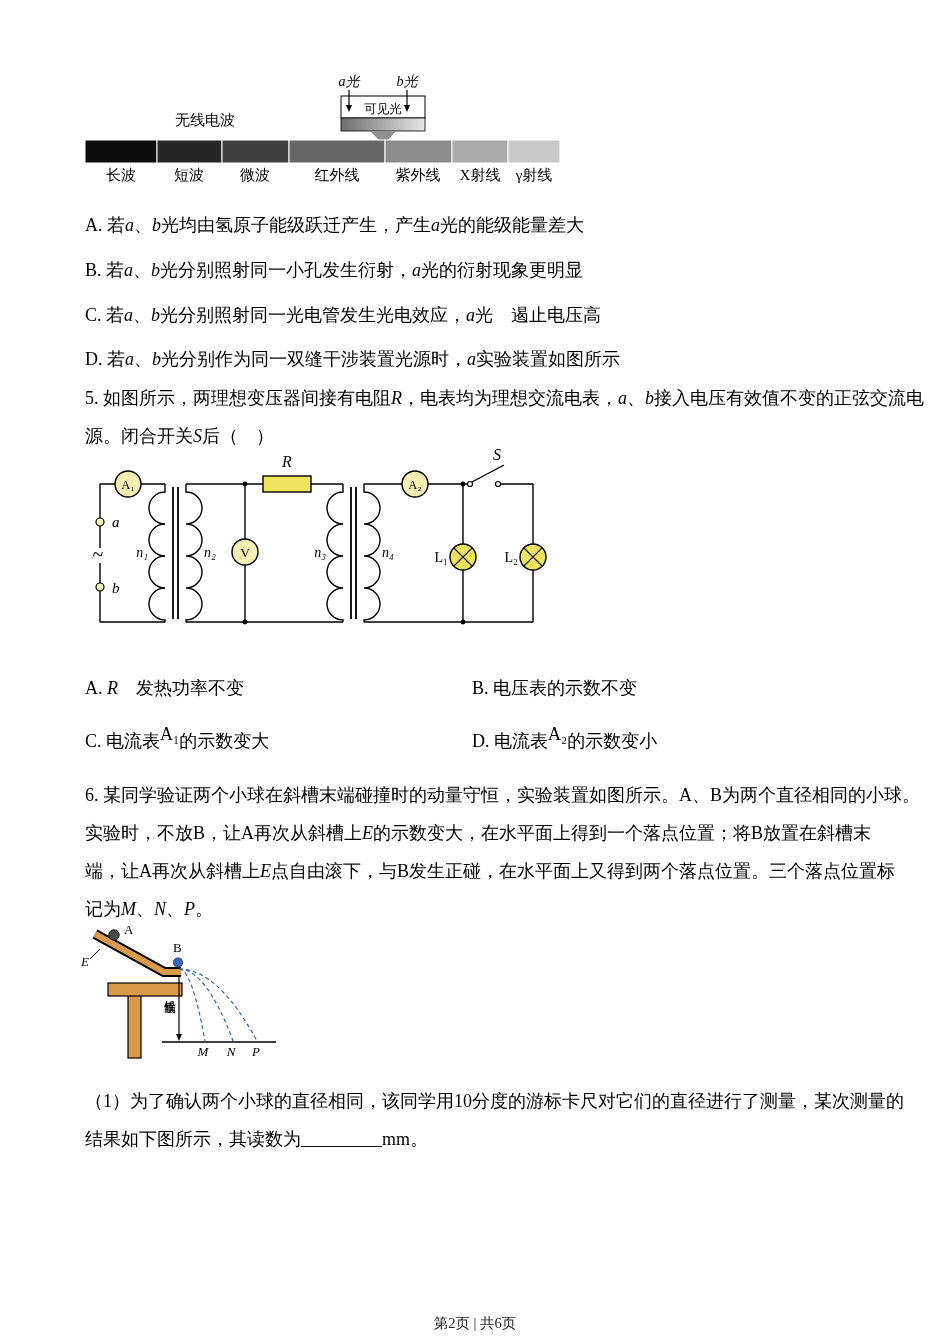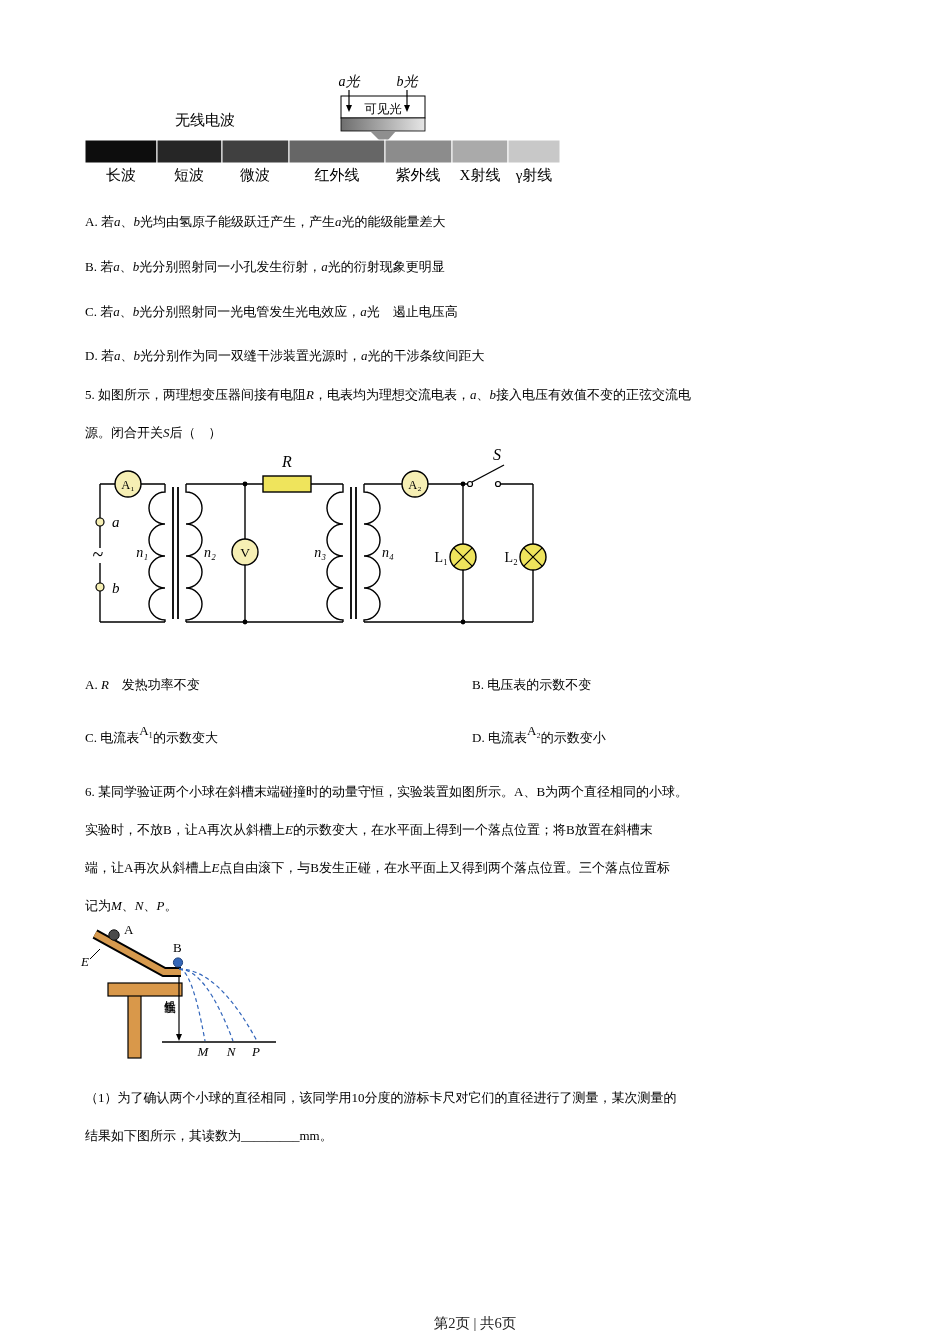--- a/index.html
+++ b/index.html
@@ -1,19 +1,19 @@
 <!DOCTYPE html>
 <html lang="zh"><head>
 <meta charset="utf-8">
 <style>
   * { box-sizing: border-box; }
   html,body { margin:0; padding:0; }
   body { width:950px; height:1344px; background:#ffffff; position:relative; overflow:hidden;
          font-family:"Liberation Serif","DejaVu Serif",serif; color:#000; }
-  .tline { position:absolute; left:85px; white-space:nowrap; font-size:13px; line-height:1.35;text-align:center; }
+  .tline { position:absolute; left:85px; white-space:nowrap; font-size:18px; line-height:1.35;text-align:center; }
   .it { font-style:italic; font-family:"Liberation Serif","DejaVu Serif",serif; }
   .raised { position:relative; top:-7px; display:inline-block; }
   .plumb-label { position:absolute; left:162px; top:991px; writing-mode:vertical-rl;
                  font-size:11.5px; letter-spacing:1px; }
   .footer { position:absolute; left:0; top:1314px; width:950px; text-align:center;
             font-size:14.5px; color:#222;font-family:Liberation Serif, serif; }
   svg { position:absolute; }
   svg text { font-family:"Liberation Serif","DejaVu Serif",serif; }
 </style>
 </head>
@@ -59,21 +59,21 @@
       <text x="252" y="110">红外线</text>
       <text x="333" y="110">紫外线</text>
       <text x="395" y="110">X射线</text>
       <text x="449" y="110">γ射线</text>
     </g>
   </svg>
 
   <div class="tline" style="top:213px"><span>A. 若</span><span class="it">a</span><span>、</span><span class="it">b</span><span>光均由氢原子能级跃迁产生，产生</span><span class="it">a</span><span>光的能级能量差大</span></div>
   <div class="tline" style="top:258px"><span>B. 若</span><span class="it">a</span><span>、</span><span class="it">b</span><span>光分别照射同一小孔发生衍射，</span><span class="it">a</span><span>光的衍射现象更明显</span></div>
   <div class="tline" style="top:303px"><span>C. 若</span><span class="it">a</span><span>、</span><span class="it">b</span><span>光分别照射同一光电管发生光电效应，</span><span class="it">a</span><span>光　遏止电压高</span></div>
-  <div class="tline" style="top:347px"><span>D. 若</span><span class="it">a</span><span>、</span><span class="it">b</span><span>光分别作为同一双缝干涉装置光源时，</span><span class="it">a</span><span>光的干涉条纹间距大</span></div>
+  <div class="tline" style="top:347px"><span>D. 若</span><span class="it">a</span><span>、</span><span class="it">b</span><span>光分别作为同一双缝干涉装置光源时，</span><span class="it">a</span><span>实验装置如图所示</span></div>
 
   <div class="tline" style="top:386px"><span>5. 如图所示，两理想变压器间接有电阻</span><span class="it">R</span><span>，电表均为理想交流电表，</span><span class="it">a</span><span>、</span><span class="it">b</span><span>接入电压有效值不变的正弦交流电</span></div>
   <div class="tline" style="top:424px"><span>源。闭合开关</span><span class="it">S</span><span>后（　）</span></div>
 
   <svg style="left:85px;top:447px" width="500" height="200" viewBox="0 0 500 200">
     <g stroke="#000" stroke-width="1.4" fill="none">
       <path d="M15,37 H80 M15,37 V175 M15,175 H80"></path>
       <path d="M80,37 V45 A16,16 0 0 0 80,77 A16,16 0 0 0 80,109 A16,16 0 0 0 80,141 A16,16 0 0 0 80,173 V175"></path>
       <path d="M88,40 V172 M93,40 V172" stroke-width="1.8"></path>
       <path d="M101,37 V45 A16,16 0 0 1 101,77 A16,16 0 0 1 101,109 A16,16 0 0 1 101,141 A16,16 0 0 1 101,173 V175"></path>

